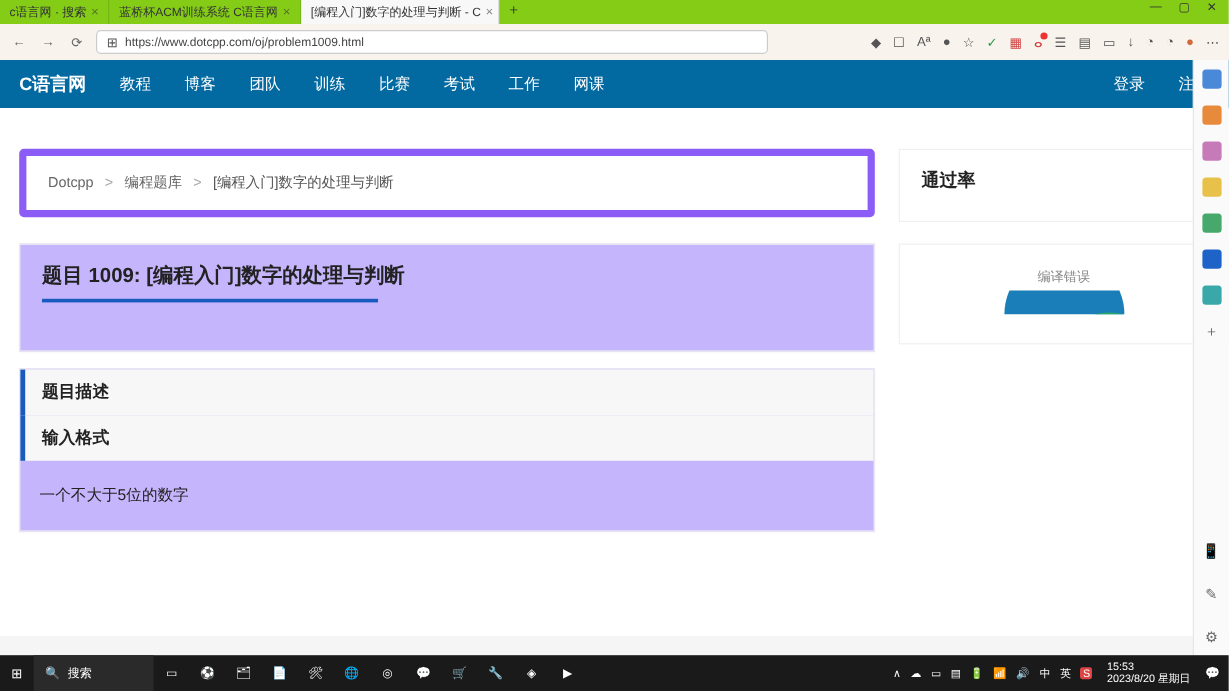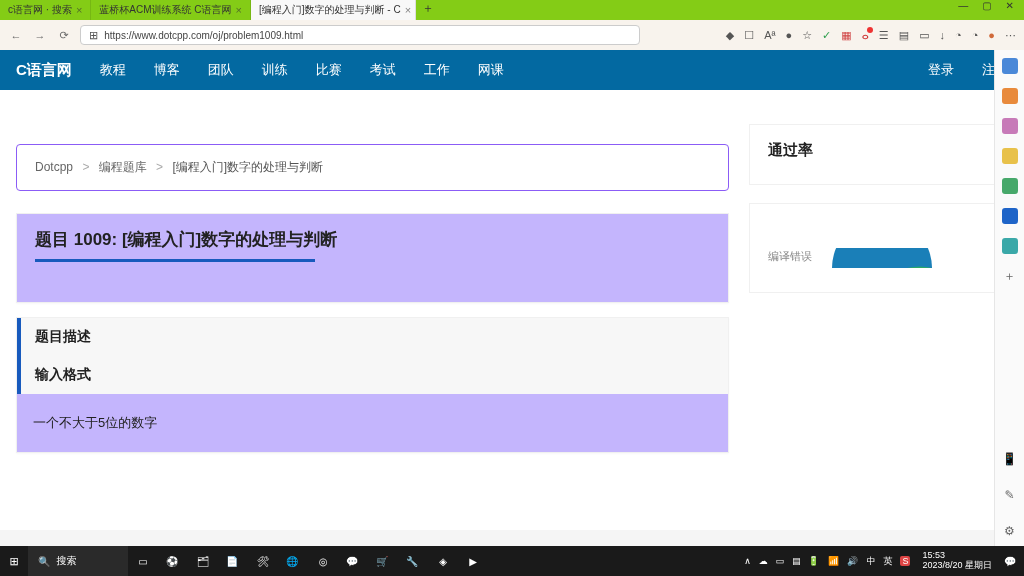--- a/index.html
+++ b/index.html
@@ -21,21 +21,21 @@
 .red-badge::after { content:""; position:absolute; top:-2px; right:-4px; width:6px; height:6px; background:#e33; border-radius:50%; }
 
 .sitenav { height: 40px; background: #0369a1; display: flex; align-items: center; padding: 0 16px; gap: 28px; color: #fff; font-size: 13px; }
 .brand { font-weight: bold; font-size: 15px; }
 .navspacer { flex: 1; }
 
 .page { display: flex; gap: 20px; padding: 0 0 0 16px; height: 440px; overflow: hidden; background: #fff; }
 .maincol { flex: 1; padding-top: 34px; }
 .sidecol { width: 275px; padding-top: 34px; }
 
-.breadcrumb { background: #fff; border: 1px solid #8b5cf6; border-radius: 4px; padding: 14px 18px; font-size: 12px; color: #666; margin-bottom: 22px; margin-top: 20px; }
+.breadcrumb { background: #fff; border: 6px solid #8b5cf6; border-radius: 4px; padding: 14px 18px; font-size: 12px; color: #666; margin-bottom: 22px; }
 .breadcrumb .sep { margin: 0 6px; color: #aaa; }
 .breadcrumb .active { color: #555; font-weight: 500; }
 
 .card { background: #c4b5fd; border: 1px solid #f0f0f0; box-shadow: 0 1px 2px rgba(0,0,0,0.03); margin-bottom: 14px; }
 .title-card { padding: 14px 18px 16px; }
 .problem-title { font-size: 17px; font-weight: bold; color: #222; margin-bottom: 8px; }
 .title-underline { width: 280px; height: 3px; background: #185abd; margin-bottom: 24px; }
 .meta { font-size: 13px; color: #222; }
 
 .section { }
@@ -43,21 +43,21 @@
 .secbody { padding: 18px 16px; font-size: 13px; color: #222; line-height: 1.7; }
 
 .rightcard { background: #fff; border: 1px solid #f0f0f0; padding: 16px 18px 24px; margin-bottom: 18px; }
 .righthead { font-size: 15px; font-weight: bold; color: #222; }
 .gauge-wrap { margin-top: 20px; display: flex; justify-content: center; }
 .gauge { position: relative; width: 150px; height: 150px; }
 .gauge-center { position: absolute; inset: 0; display: flex; flex-direction: column; align-items: center; justify-content: center; }
 .gauge-pct { font-size: 22px; font-weight: bold; color: #f0a020; }
 .gauge-lbl { font-size: 13px; color: #185abd; margin-top: 2px; }
 
-.stats-chart { margin-top: 28px; display: flex; flex-direction: row; align-items: center; }
+.stats-chart { margin-top: 3px; display: flex; flex-direction: column; align-items: center; }
 .stats-lbl { font-size: 11px; color: #888; margin-bottom: 4px; }
 
 .rightbar { position: absolute; top: 50px; right: 0; width: 30px; height: 496px; background: #fafafa; border-left: 1px solid #e6e6e6; display: flex; flex-direction: column; align-items: center; padding-top: 8px; gap: 14px; font-size: 12px; }
 .rb-icon { width: 16px; height: 16px; border-radius: 3px; }
 .rb-blue { background: #4a88d8; }
 .rb-orange { background: #e88a3c; }
 .rb-green { background: #46a86a; }
 .rb-yellow { background: #e8c14a; }
 .rb-outlook { background: #1e64c8; }
 .rb-teal { background: #3aa8a8; }

